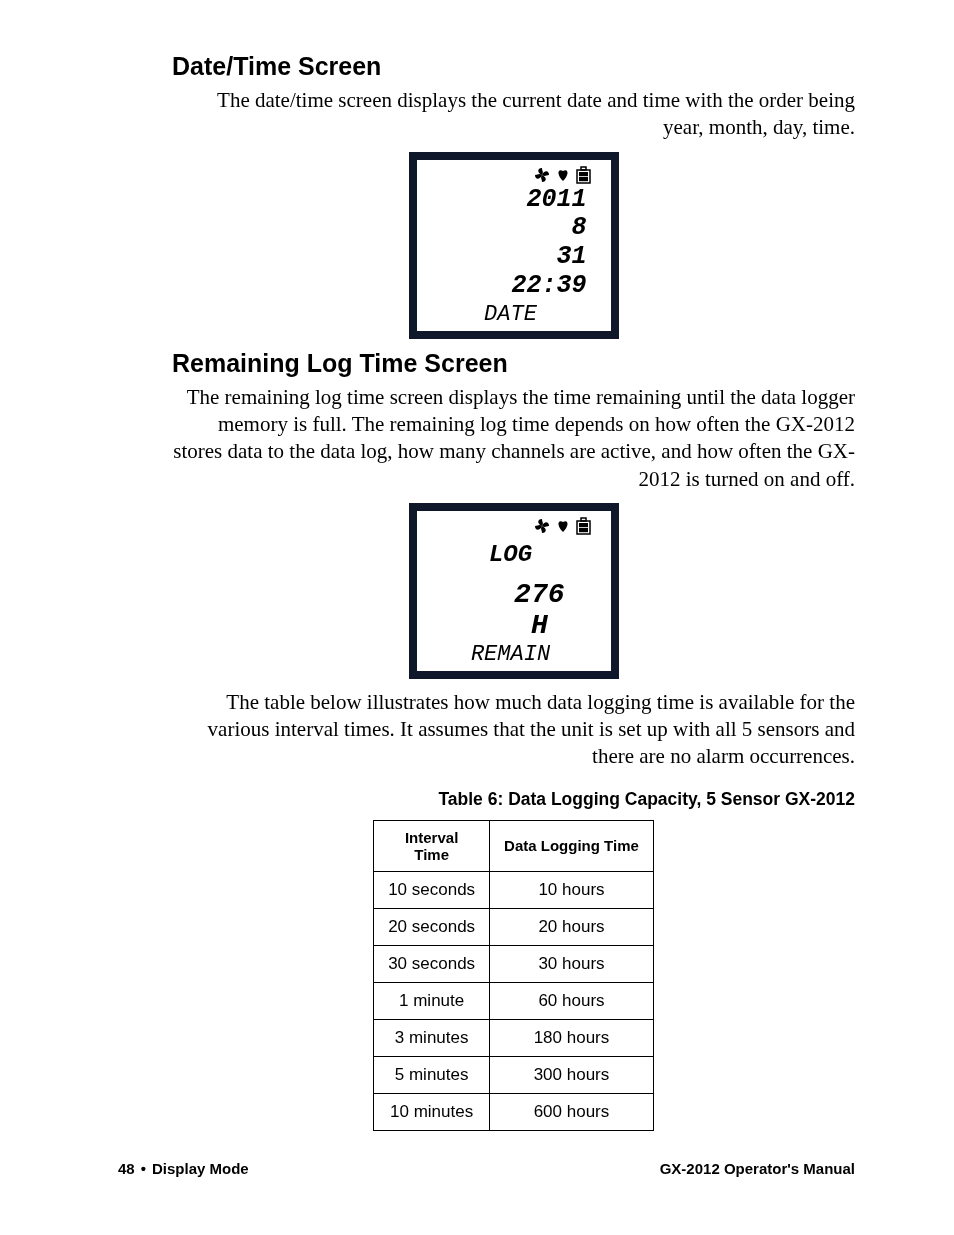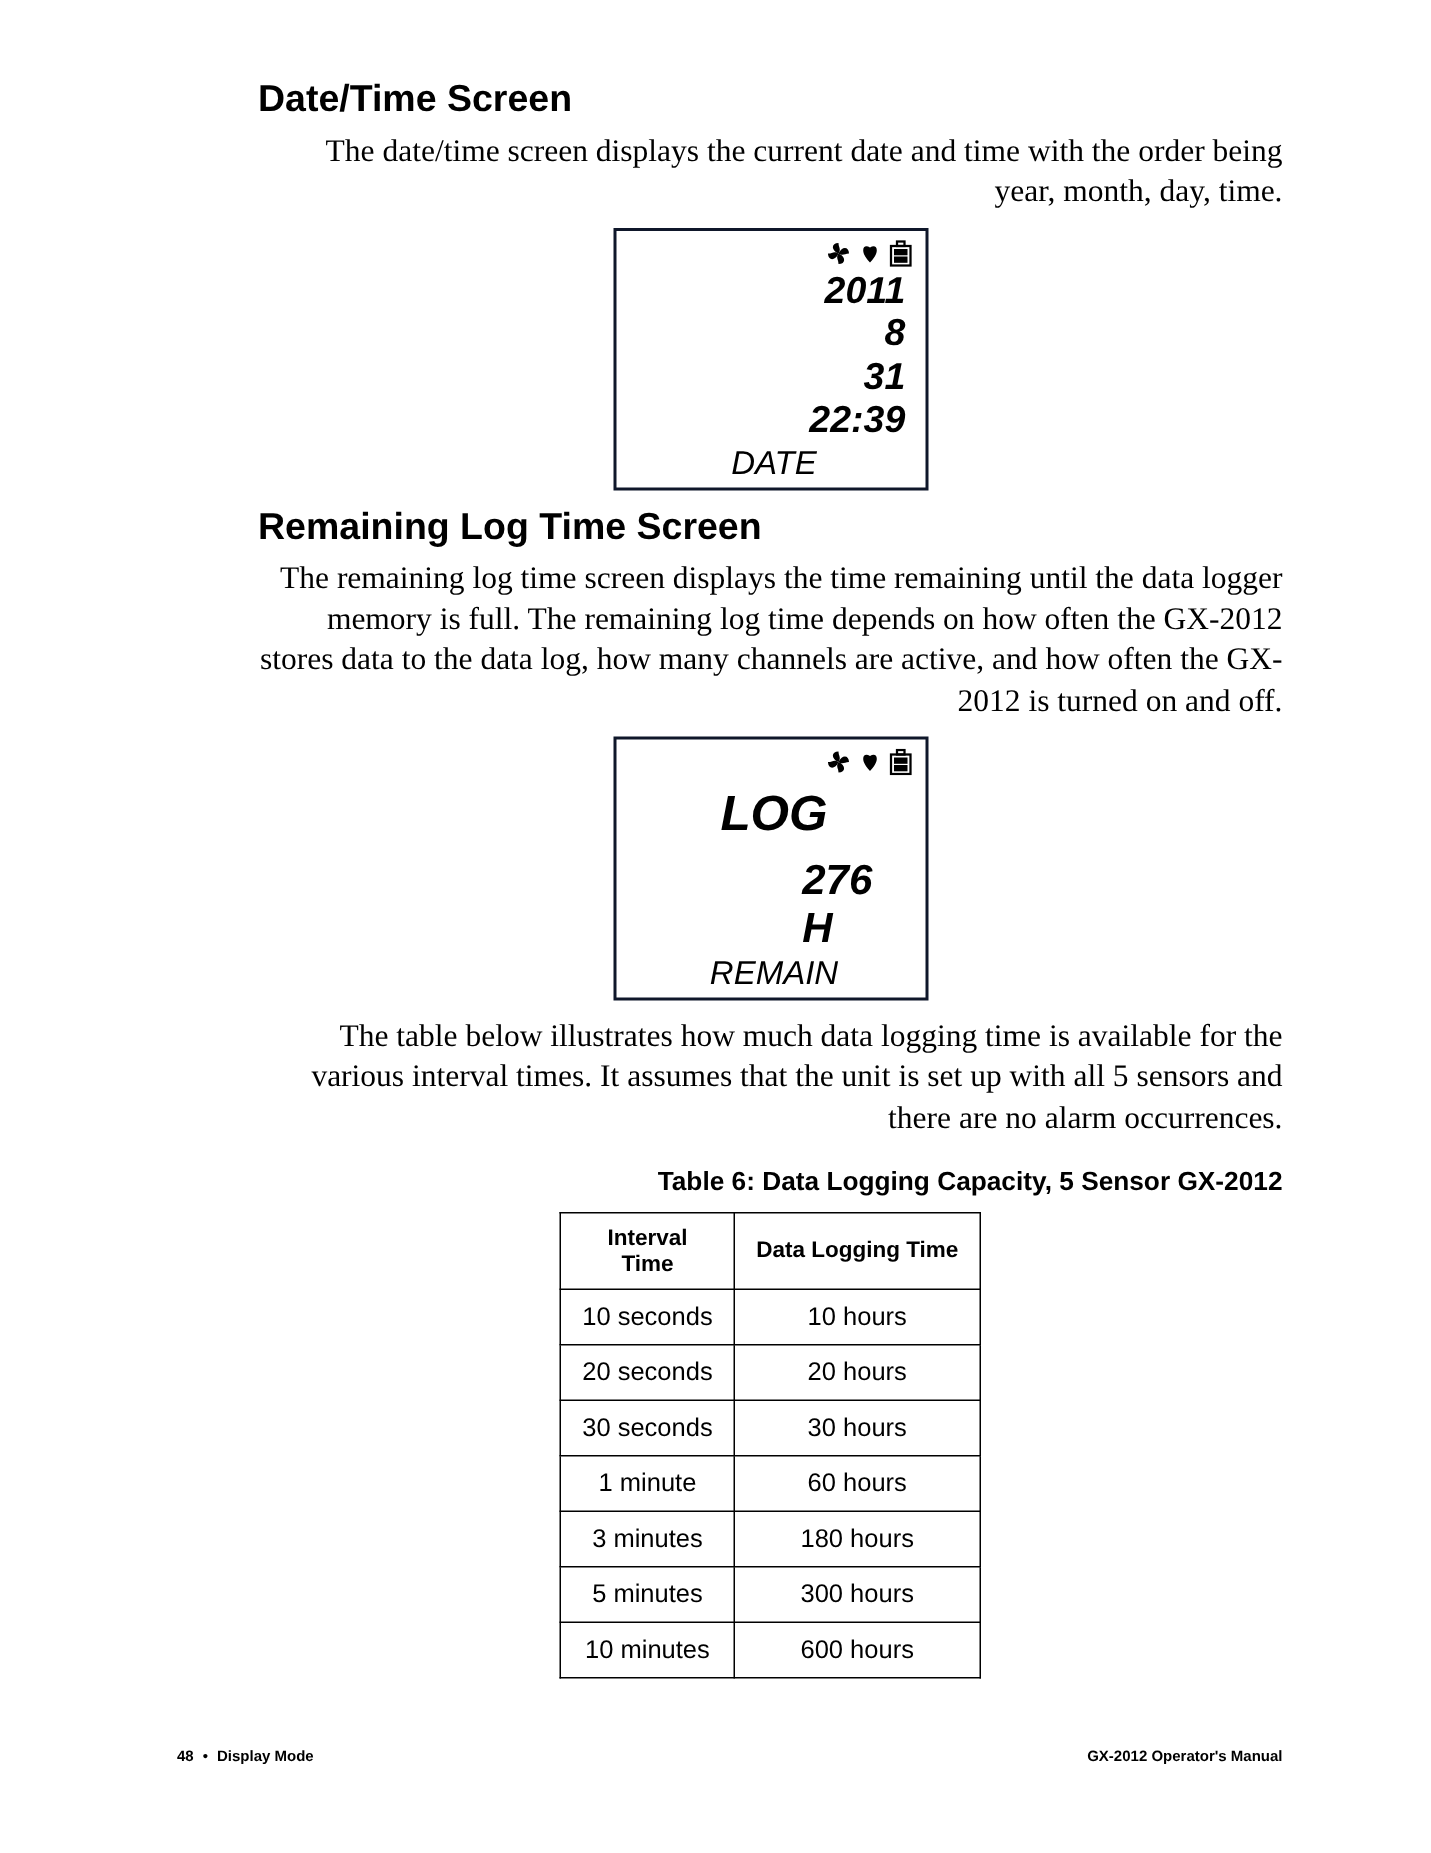--- a/index.html
+++ b/index.html
@@ -23,42 +23,42 @@
   }
   p.body {
     font-size: 21px;
     margin: 0 0 10px 0;
     line-height: 1.3;
     text-align: right;
   }
   
   .lcd {
     width: 210px;
-    border: 2px solid #0f172a;
+    border: 8px solid #0f172a;
     margin: 0 auto 10px auto;
-    padding: 6px 5px 4px 10px;
-    font-family: Liberation Sans, sans-serif;
+    padding: 6px 16px 4px 10px;
+    font-family: Liberation Mono, monospace;
     position: relative;
   }
   .lcd-icons {
     text-align: right;
     height: 20px;
     line-height: 1;
   }
   .lcd-icons svg { display: inline-block; vertical-align: top; }
   .lcd-big {
     font-size: 25px;
     font-weight: bold;
     font-style: italic;
     text-align: right;
     line-height: 1.15;
     padding-right: 8px;
   }
   .lcd-mid {
-    font-size: 33px;
+    font-size: 24px;
     font-weight: bold;
     font-style: italic;
     text-align: center;
     line-height: 1.15;
     padding-top: 4px;
   }
   .lcd-label {
     font-size: 22px;
     font-weight: normal;
     font-style: italic;
@@ -102,21 +102,21 @@
     font-weight: bold;
     font-size: 15px;
   }
   .footer {
     position: absolute;
     bottom: 58px;
     left: 118px;
     right: 99px;
     font-family: Arial, Helvetica, sans-serif;
     font-weight: bold;
-    font-size: 10px;
+    font-size: 15px;
     display: flex;
     justify-content: space-between;
   }
   .sp10 { height: 10px; }
   .hspace { display:inline-block; width:6px; }
 </style>
 </head>
 <body>
 
 <div class="page">

